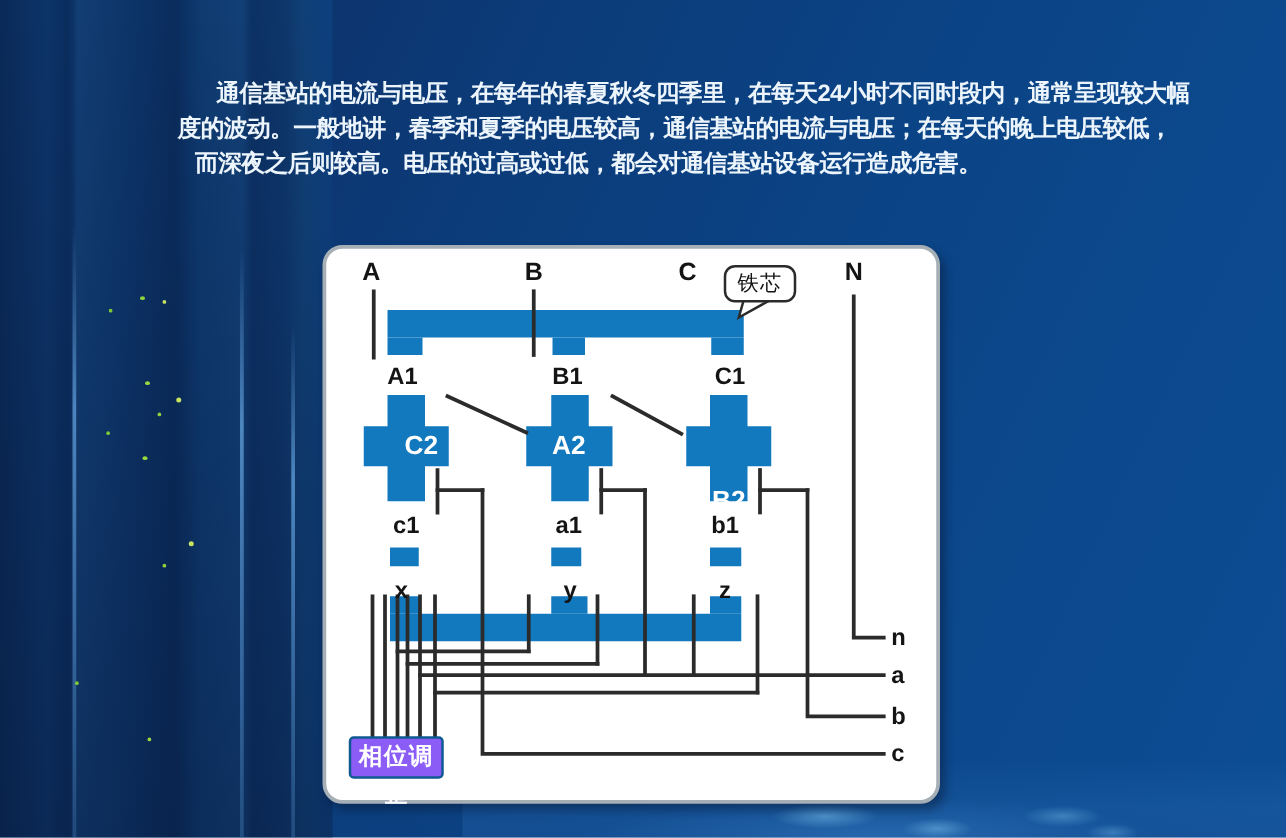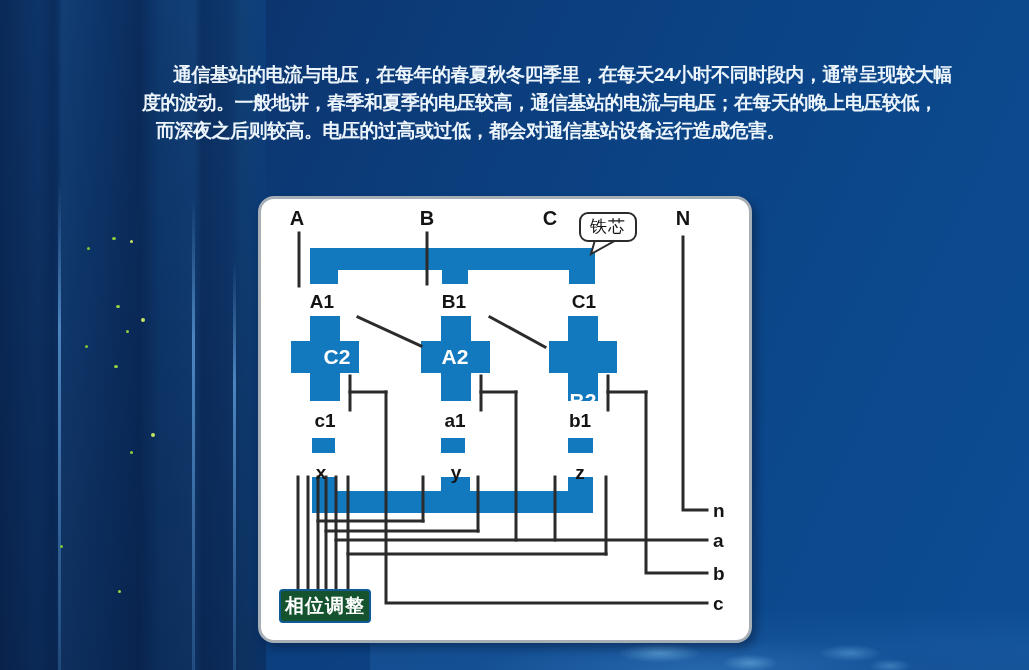--- a/index.html
+++ b/index.html
@@ -34,21 +34,21 @@
   .blue{position:absolute;background:#1379BE;}
   .wires{position:absolute;left:0;top:0;z-index:3;}
   .lb{position:absolute;transform:translateX(-50%);font-weight:bold;color:#141414;z-index:4;white-space:nowrap;}
   .lb-lg{font-size:20px;}
   .lb-md{font-size:19px;}
   .lb-out{position:absolute;font-weight:bold;color:#141414;font-size:19px;z-index:4;}
   .cross-label{position:absolute;color:#ffffff;font-weight:bold;font-size:21px;text-align:center;z-index:4;}
   .bubble{position:absolute;left:318px;top:13px;width:58px;height:30px;background:#ffffff;
           border:2px solid #2b2b2b;border-radius:9px;z-index:5;text-align:center;
           font-size:17px;font-weight:normal;color:#141414;line-height:26px;letter-spacing:1px;}
-  .phase-box{position:absolute;left:18px;top:390px;width:92px;height:34px;background:#14532d;
+  .phase-box{position:absolute;left:18px;top:390px;width:76px;height:34px;background:#8b5cf6;
           border:2px solid #0f5a93;border-radius:4px;z-index:5;text-align:center;color:#fff;
           font-size:19px;font-weight:bold;line-height:30px;letter-spacing:1px;}
   .dg-title{position:absolute;left:141px;top:364px;font-size:27px;font-weight:bold;
           color:#1B82C6;letter-spacing:2px;z-index:4;white-space:nowrap;}
 </style>
 </head>
 <body>
 
 <div class="stage">
 

